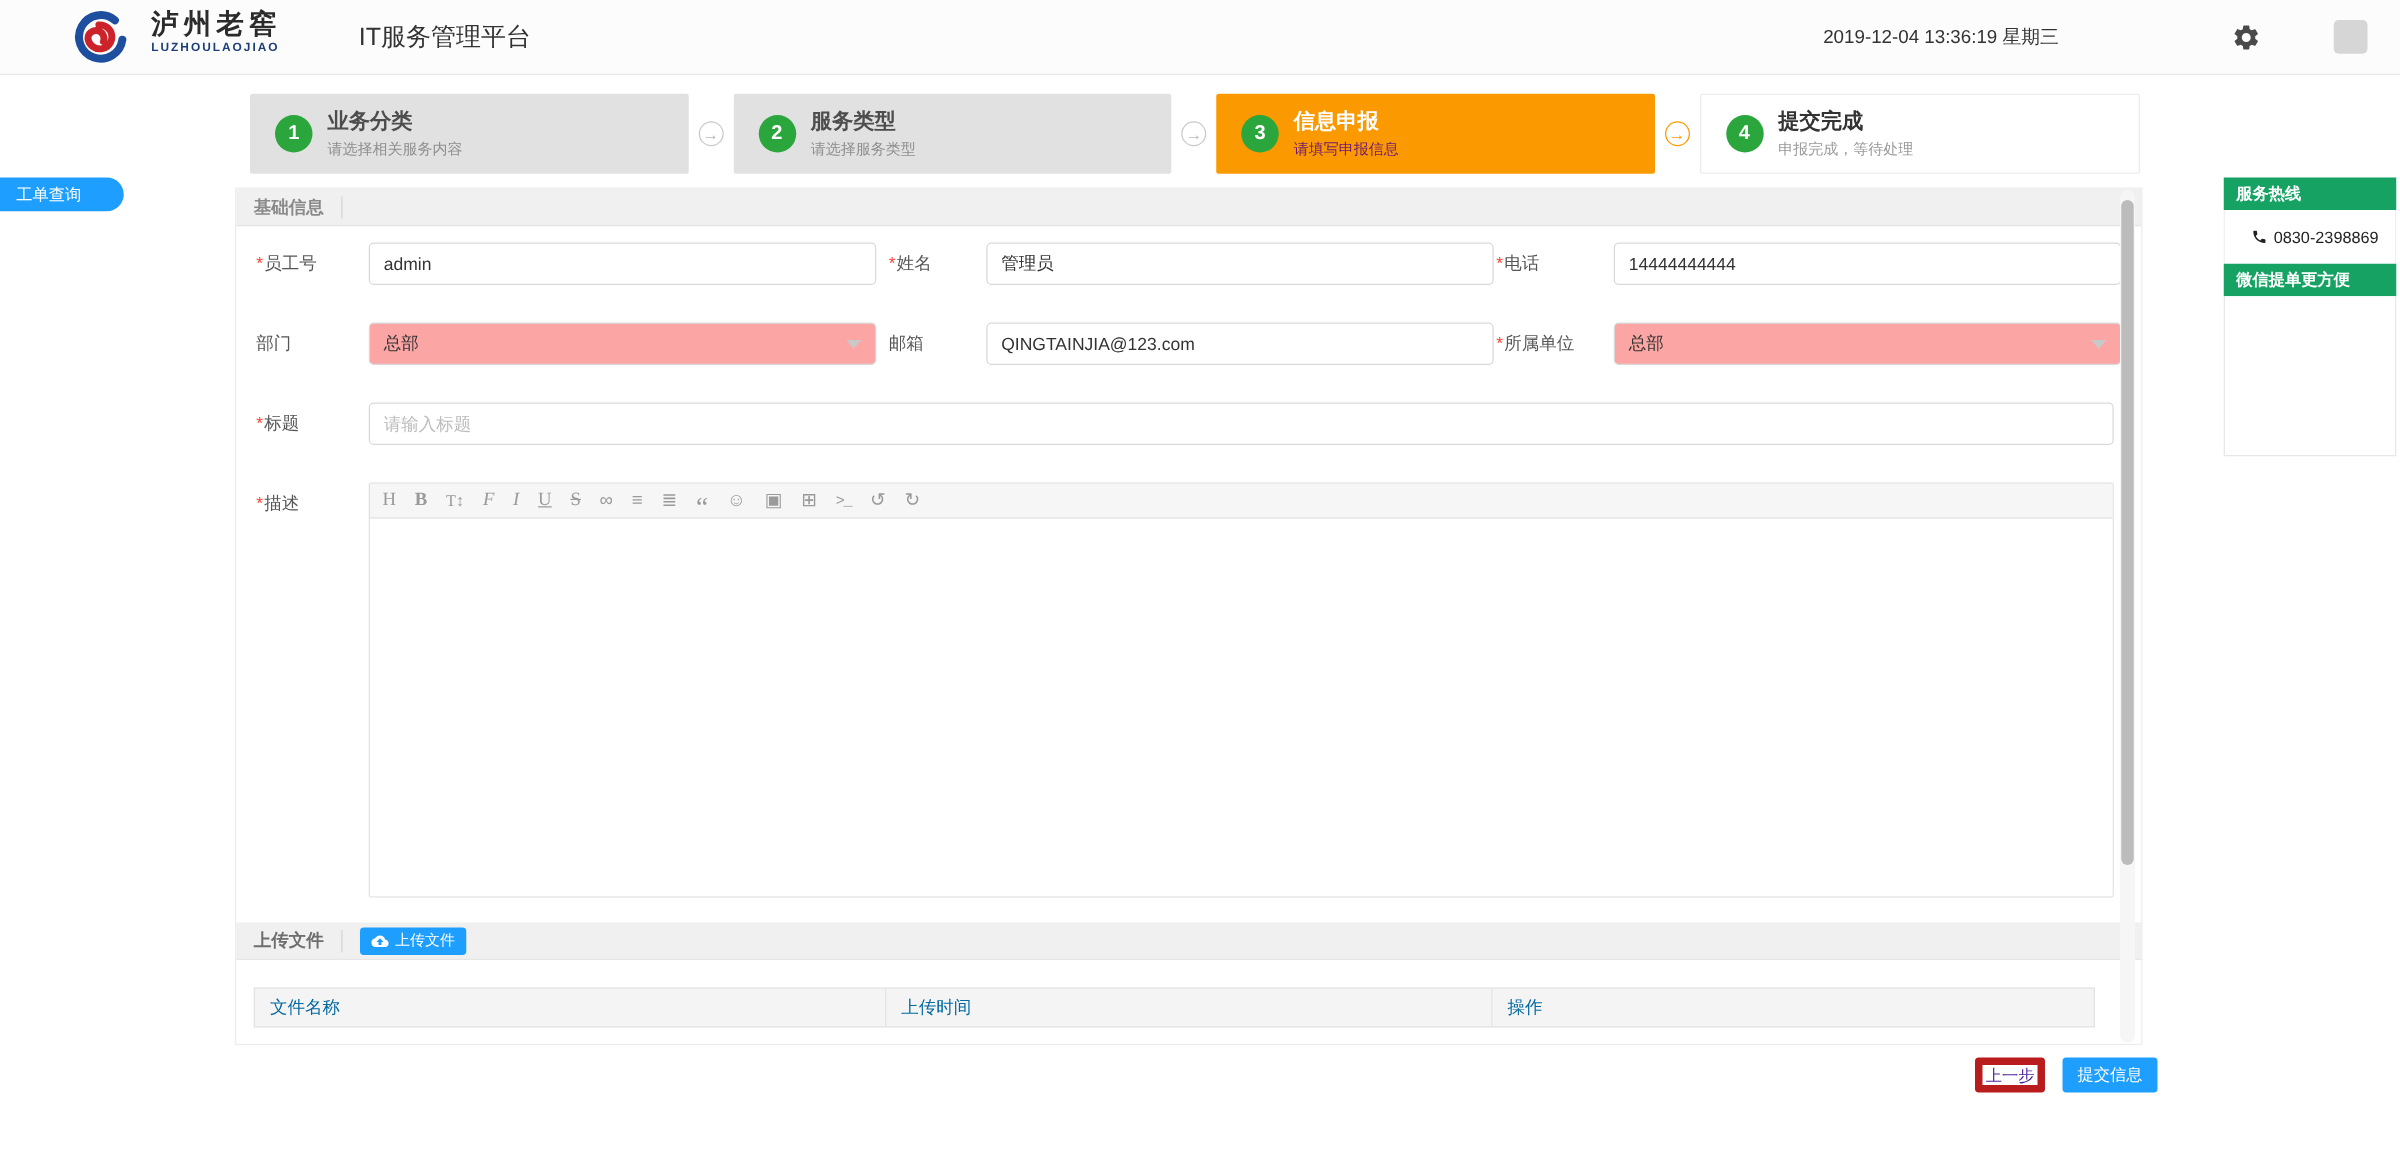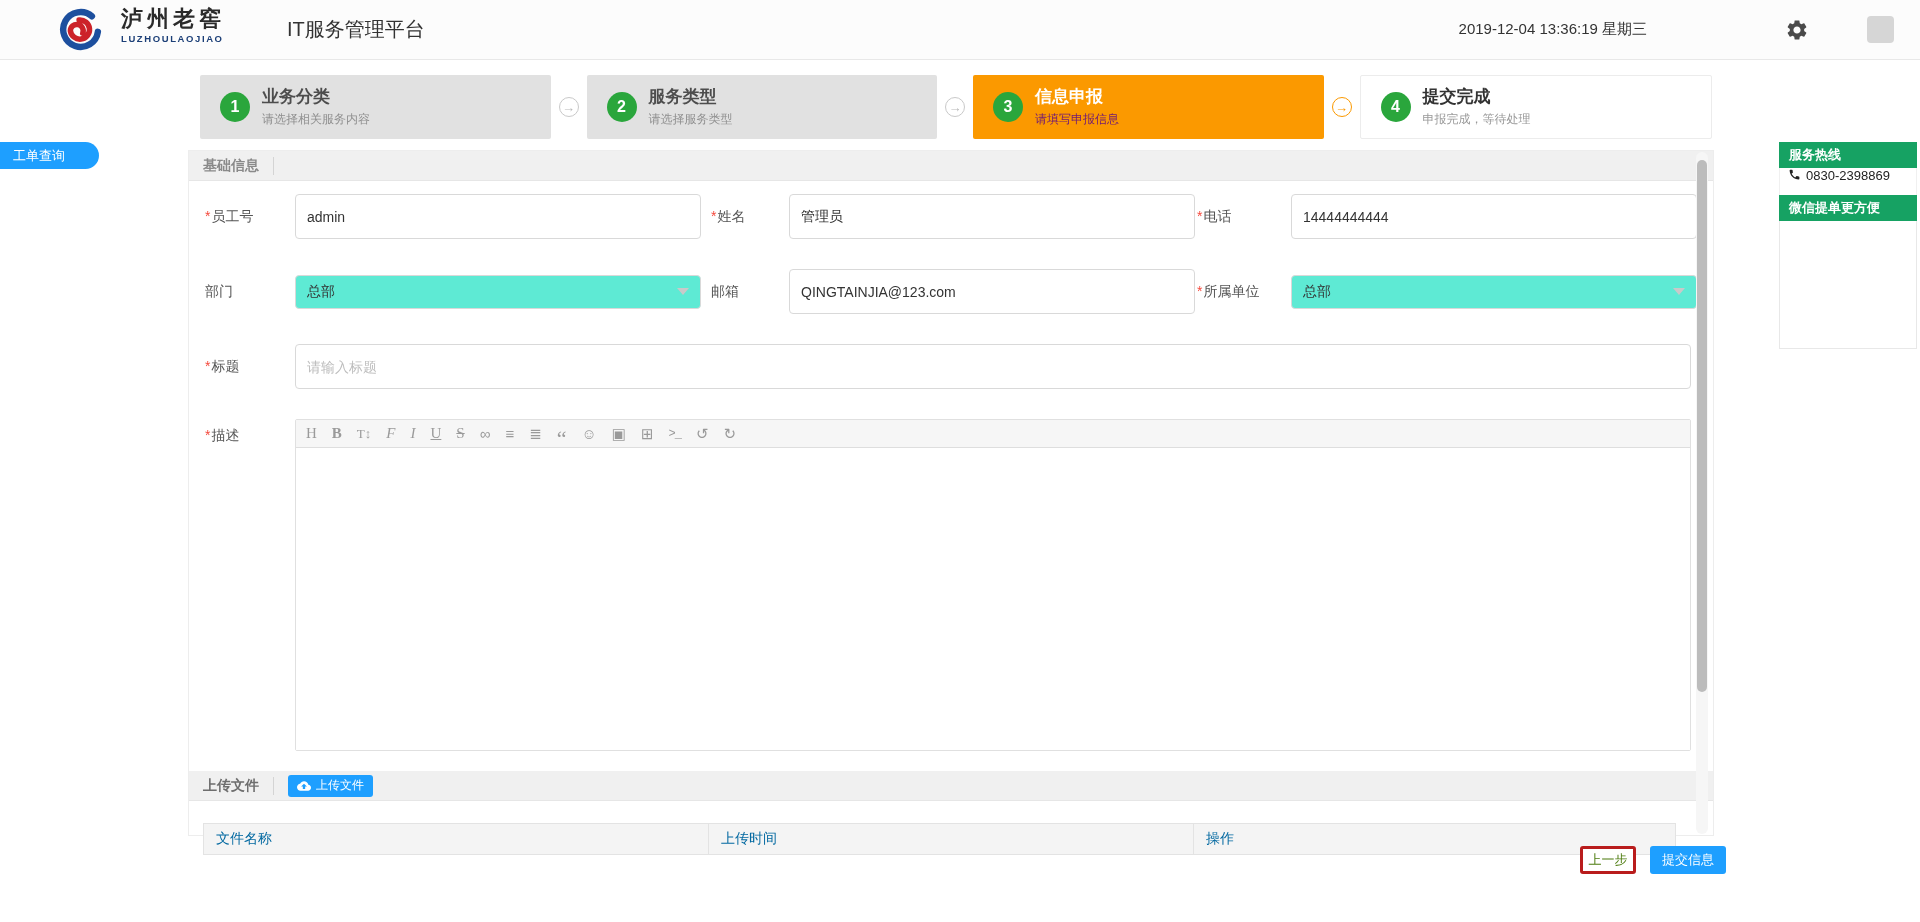--- a/index.html
+++ b/index.html
@@ -47,27 +47,27 @@
   .section-bar { height:30px; background:#f0f0f0; display:flex; align-items:center; padding-left:14px;
                  border-bottom:1px solid #e6e6e6; }
   .section-title { font-size:14px; color:#8a8a8a; font-weight:bold; }
   .vdiv { width:1px; height:18px; background:#d4d4d4; margin-left:14px; }
 
   .frow { display:flex; align-items:center; margin-left:16px; }
   .r1 { margin-top:13px; } .r2 { margin-top:30px; } .r3 { margin-top:30px; } .r4 { margin-top:30px; align-items:flex-start; }
   .lbl { font-size:14px; color:#555; text-align:left; margin-right:8px; flex:none; white-space:nowrap; }
   .w82 { width:82px; } .w70 { width:70px; } .w86 { width:86px; }
   .req { color:#f5483b; margin-right:1px; }
-  .ipt { height:45px; border:1px solid #d9d9d9; border-radius:4px; padding:0 11px; font-size:14px; color:#333;
+  .ipt { height:34px; border:1px solid #d9d9d9; border-radius:4px; padding:0 11px; font-size:14px; color:#333;
          background:#fff; outline:none; font-family:inherit; }
   .ipt::placeholder { color:#bdbdbd; }
   .w406 { width:406px; } .w1396 { width:1396px; }
   .ml1 { margin-left:10px; } .ml2 { margin-left:2px; }
   .sel { width:406px; height:34px; border:1px solid #d9d9d9; border-radius:4px; padding:0 11px; font-size:14px;
-         color:#333; background:#5eead4; display:flex; align-items:center; cursor:pointer; }
+         color:#333; background:#fca5a5; display:flex; align-items:center; cursor:pointer; }
   .caret { width:0; height:0; border-left:6px solid transparent; border-right:6px solid transparent;
            border-top:7px solid #c9c9c9; margin-left:auto; }
 
   
   .editor { width:1396px; border:1px solid #e0e0e0; border-radius:2px; }
   .etoolbar { height:28px; background:#f6f6f6; border-bottom:1px solid #dedede; display:flex; align-items:center;
               padding:0 10px; gap:15px; color:#9a9a9a; font-size:15px; }
   .it { cursor:pointer; line-height:1; }
   .serif { font-family:"Liberation Serif","DejaVu Serif",serif; }
   .ital { font-style:italic; }
@@ -91,29 +91,29 @@
   .hc1 { width:505px; } .hc2 { width:485px; } .hc3 { width:481px; border-right:none; }
 
   
   .sbar { position:absolute; top:1px; right:5px; width:12px; height:682px; background:#f6f6f6; border-radius:6px; }
   .sbar-thumb { position:absolute; top:8px; left:1px; width:10px; height:78%; background:#bcbcbc; border-radius:5px; cursor:grab; }
 
   
   .sidebar { position:absolute; left:1779px; top:142px; width:138px; }
   .sb-green { height:26px; background:#16A263; color:#fff; font-size:13px; font-weight:bold; display:flex;
               align-items:center; padding-left:10px; }
-  .sb-phone { height:27px; background:#fff; display:flex; padding-left:8px; gap:5px;
+  .sb-phone { height:43px; background:#fff; display:flex; align-items:center; padding-left:21px; gap:5px;
               font-size:13px; color:#222; border-left:1px solid #f0f0f0; border-right:1px solid #f0f0f0; }
   .sb-qr { height:128px; background:#fff; border:1px solid #e8e8e8; border-top:none; }
 
   
   .footer { position:absolute; left:200px; top:846px; width:1526px; display:flex; justify-content:flex-end;
             gap:14px; align-items:center; }
-  .btn-prev { width:56px; height:28px; background:#fff; border:3px solid #b91c1c; border-radius:3px;
-              font-size:13px; color:#4d7c0f; cursor:pointer; font-family:inherit; }
+  .btn-prev { width:56px; height:28px; background:#fff; border:6px solid #b91c1c; border-radius:3px;
+              font-size:13px; color:#4c1d95; cursor:pointer; font-family:inherit; }
   .btn-submit { height:28px; background:#1E9FFF; border:none; border-radius:3px; font-size:13px; color:#fff;
                 padding:0 12px; cursor:pointer; font-family:inherit; }
 </style>
 </head>
 <body>
 
 <div class="page">
 
   <div class="topbar">
     <div class="logo">

